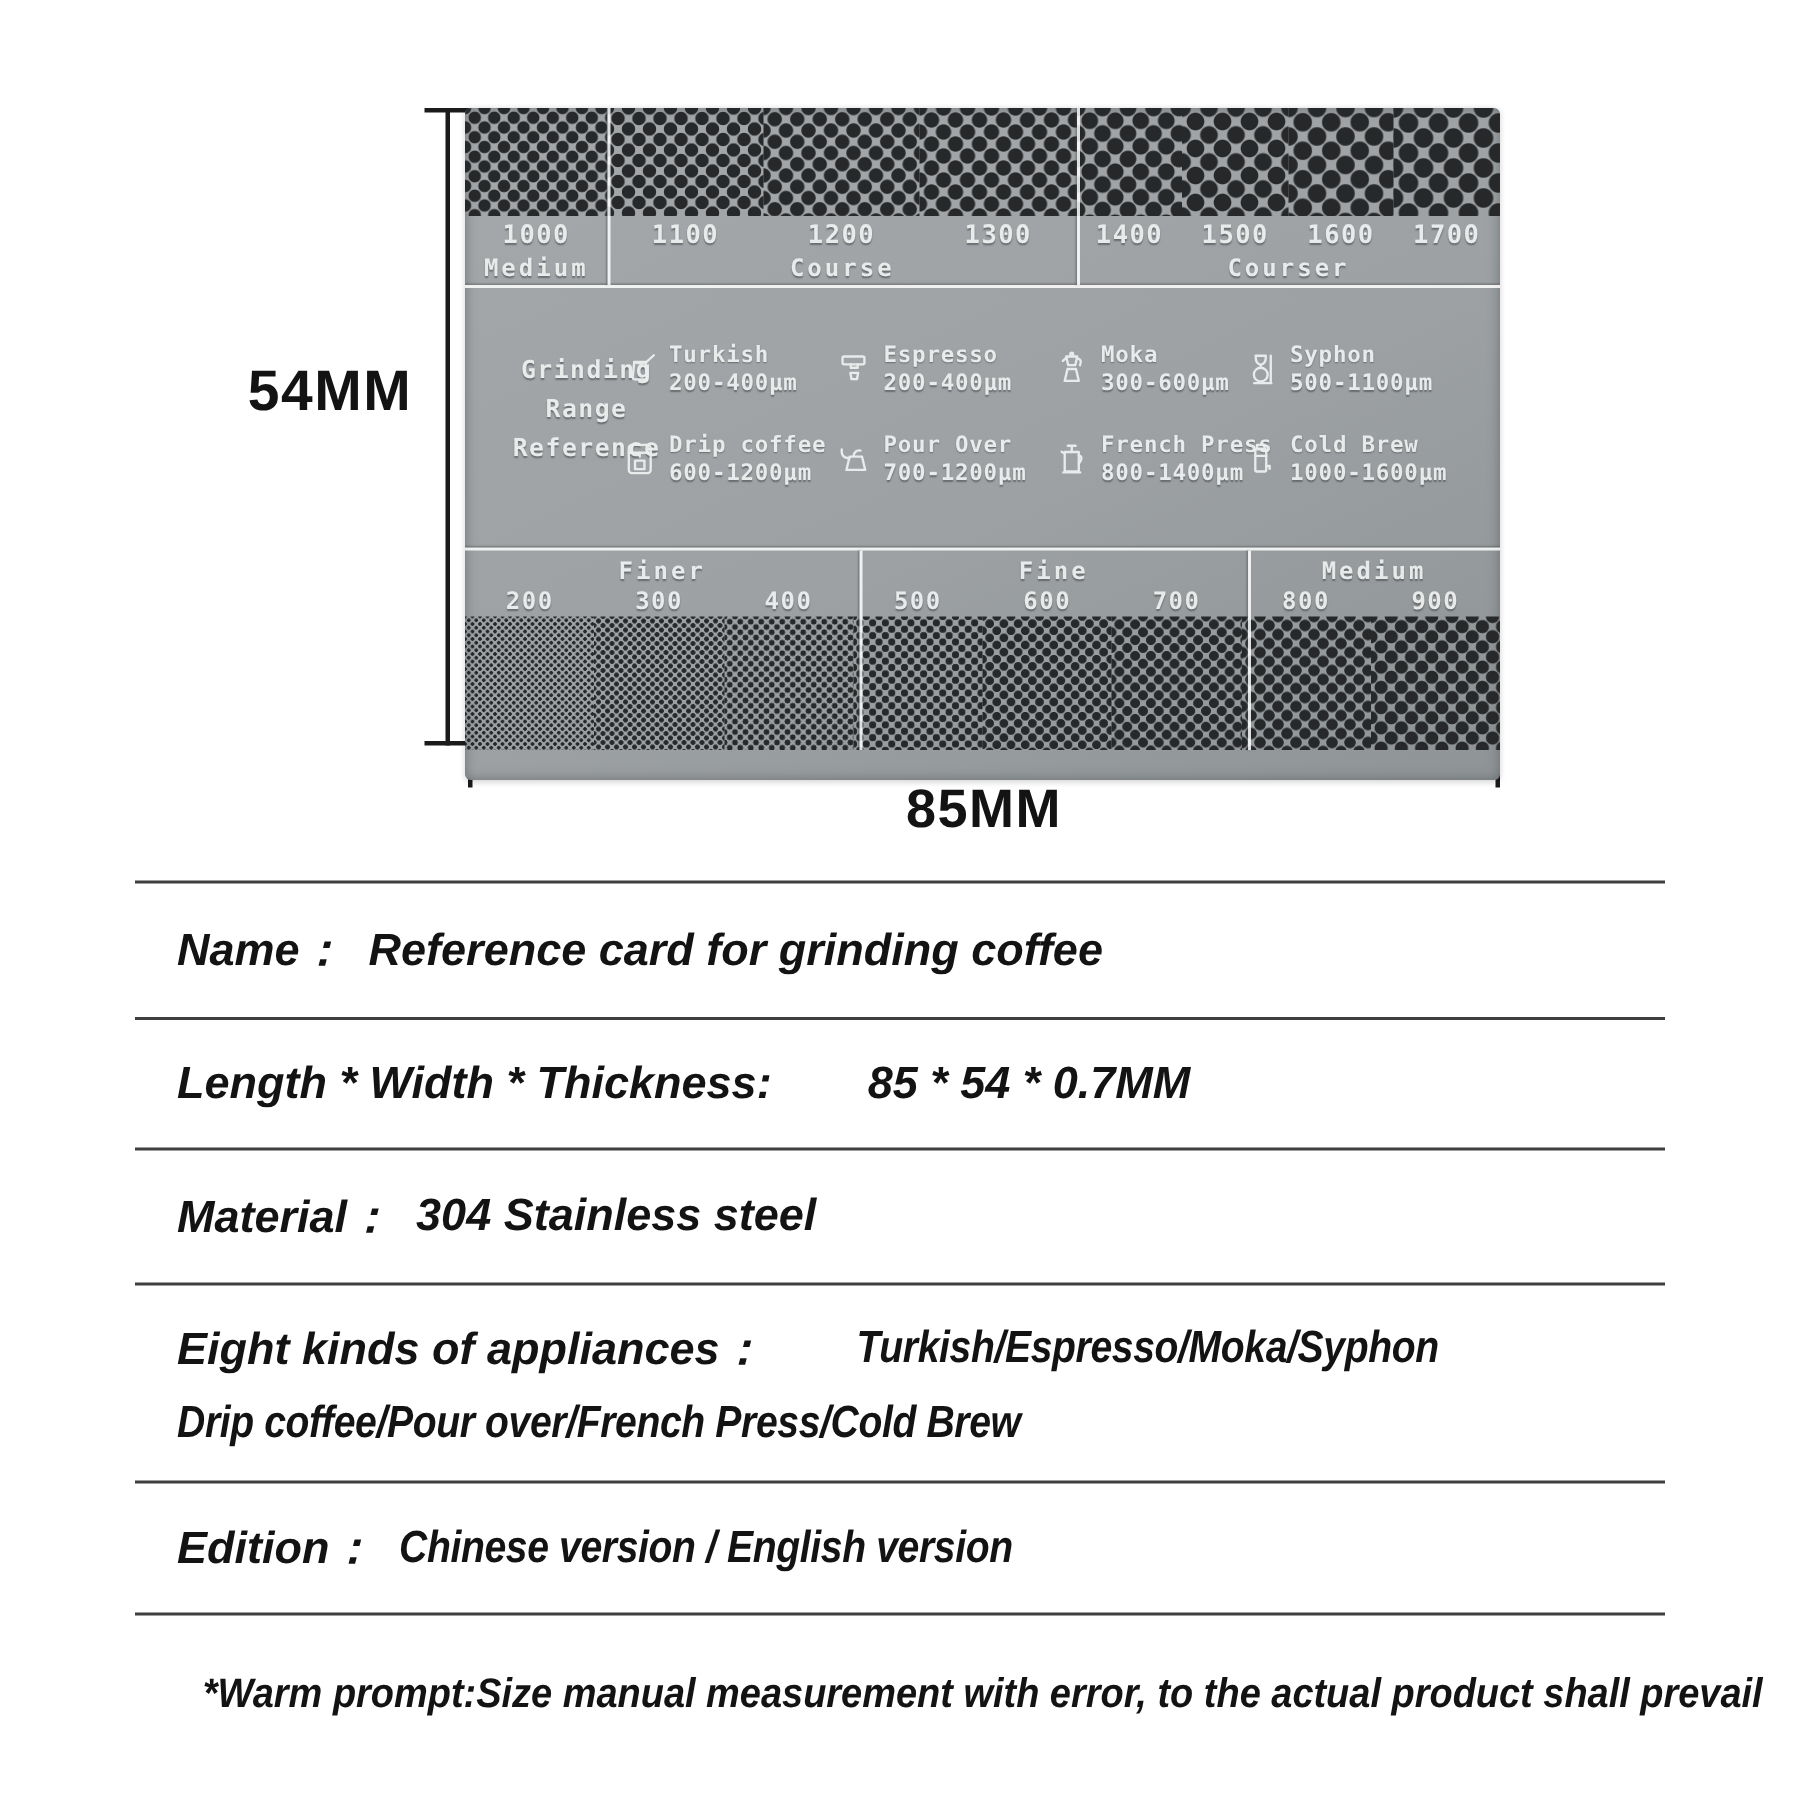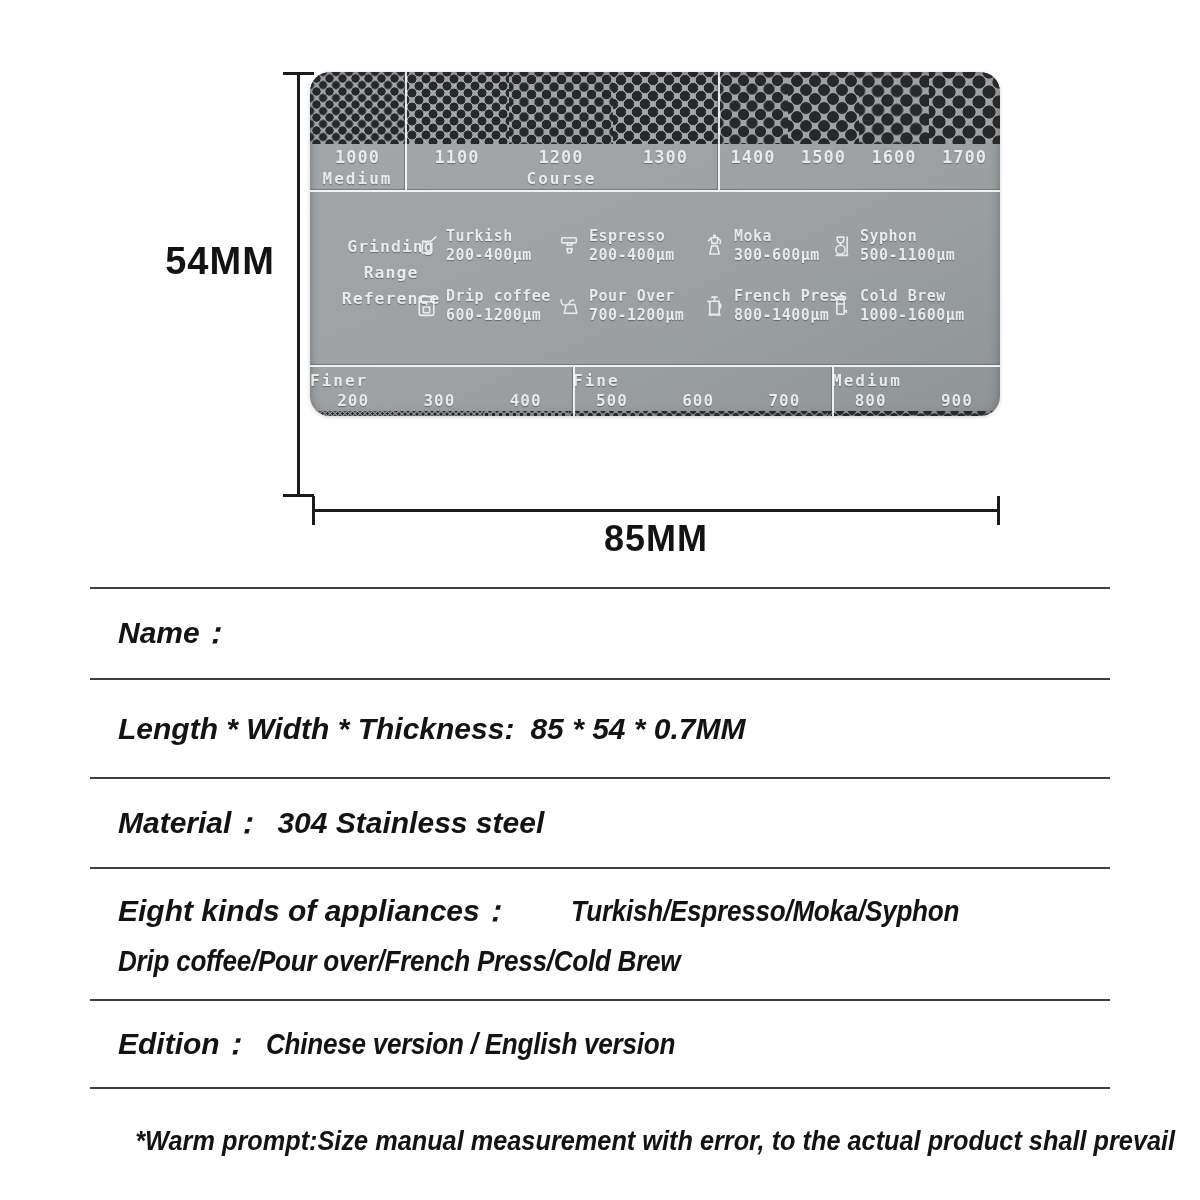--- a/index.html
+++ b/index.html
@@ -11,23 +11,23 @@
     --table_line_color:#3f3f3f;
     --text_color:#131313;
   }
   *{box-sizing:border-box;}
   html,body{margin:0;padding:0;}
   body{width:1200px;height:1200px;background:#ffffff;font-family:"Liberation Sans",sans-serif;position:relative;overflow:hidden;}
 
   
   .figure{position:absolute;inset:0;}
   .card{
-    position:absolute;left:310px;top:72px;width:690px;height:344px;
+    position:absolute;left:310px;top:72px;width:690px;height:448px;
     background:linear-gradient(155deg,var(--card_gray) 0%,#9da1a3 55%,var(--card_gray_dark) 100%);
-    border-radius:20px;overflow:hidden;
+    border-radius:4px;overflow:hidden;
     box-shadow:inset 0 0 8px rgba(70,75,78,.55), 0 1px 4px rgba(0,0,0,.18);
   }
   .eng{
     font-family:"DejaVu Sans Mono",monospace;font-weight:700;
     color:var(--engraving_color);opacity:.95;
     text-shadow:0 1px 1px rgba(45,50,53,.5);
   }
   .band{position:relative;}
   .row-flex{display:flex;width:100%;}
   .dc{
@@ -55,39 +55,39 @@
 
   .mid-section{height:173px;position:relative;}
   .side-label{position:absolute;left:6px;top:42px;width:112px;text-align:center;font-size:16.5px;line-height:26px;letter-spacing:1px;margin-left:19px;}
   .app-grid{position:absolute;left:104px;right:16px;top:28px;display:grid;grid-template-columns:143px 145px 126px auto;row-gap:8px;}
   .app{display:flex;align-items:center;gap:7px;height:52px;}
   .app svg{flex:0 0 auto;stroke:var(--engraving_color);opacity:.95;}
   .app-text{font-size:15px;line-height:19px;letter-spacing:0.5px;white-space:nowrap;}
 
   .bottom-section{height:133px;position:relative;}
   .bot-groups{height:23px;align-items:flex-end;}
-  .bgroup{text-align:left;font-size:16px;letter-spacing:2px;}
+  .bgroup{text-align:center;font-size:16px;letter-spacing:2px;}
   .bot-nums{height:21px;align-items:center;}
   .bnum{flex:1;text-align:center;font-size:16px;letter-spacing:1px;}
   .bot-dots{height:89px;}
   .bot-dots > div{flex:1;}
 
   
   .dim-v-line{position:absolute;left:297px;top:72px;width:3px;height:425px;background:var(--dim_color);}
   .cap-h{position:absolute;left:283px;width:31px;height:3px;background:var(--dim_color);}
   .dim-h-line{position:absolute;left:312px;top:509px;width:688px;height:3px;background:var(--dim_color);}
   .cap-v{position:absolute;top:496px;width:3px;height:29px;background:var(--dim_color);}
   .height-label{position:absolute;left:150px;top:240px;width:140px;text-align:center;font-size:38px;font-weight:700;color:var(--text_color);letter-spacing:1px;}
   .width-label{position:absolute;left:312px;top:518px;width:688px;text-align:center;font-size:36px;font-weight:700;color:var(--text_color);letter-spacing:1px;}
 
   
   .spec{position:absolute;left:90px;top:587px;width:1020px;color:var(--text_color);font-style:italic;}
   .spec-row{border-top:2px solid var(--table_line_color);display:flex;align-items:center;padding-left:28px;font-weight:700;font-size:30px;}
   .spec-row .val{margin-left:16px;}
-  .r1{height:91px;} .r2{height:99px;} .r3{height:90px;}
+  .r1{height:91px;} .r2{height:87px;gap:48px;} .r3{height:90px;}
   .r4{height:132px;flex-direction:column;align-items:flex-start;justify-content:center;gap:12px;}
   .r5{height:90px;border-bottom:2px solid var(--table_line_color);}
   .r4 .line{display:flex;align-items:center;gap:45px;}
   .cond{display:inline-block;transform:scaleX(.87);transform-origin:0 50%;white-space:nowrap;letter-spacing:-0.3px;}
   .spec-footer{padding-top:36px;font-weight:700;font-size:27.5px;}
   .cond-c{display:inline-block;transform:scaleX(.92);transform-origin:50% 50%;white-space:nowrap;}
 </style>
 </head>
 <body>
 
@@ -122,20 +122,21 @@
         <div class="tnum" style="width:104px">1200</div>
         <div class="tnum" style="width:105px">1300</div>
         <div class="tnum" style="width:70px">1400</div>
         <div class="tnum" style="width:71px">1500</div>
         <div class="tnum" style="width:70px">1600</div>
         <div class="tnum" style="width:71px">1700</div>
       </div>
       <div class="row-flex top-groups eng">
         <div class="tgroup" style="width:95px">Medium</div>
         <div class="tgroup" style="width:313px">Course</div>
+        <div class="tgroup" style="width:282px">Courser</div>
       </div>
       <div class="vdiv" style="left:95px"></div>
       <div class="vdiv" style="left:408px"></div>
     </div>
 
     <div class="hdiv"></div>
 
     <div class="band mid-section">
       <div class="side-label eng">
         <div>Grinding</div>
@@ -282,20 +283,21 @@
       <div class="vdiv" style="left:263px"></div>
       <div class="vdiv" style="left:522px"></div>
     </div>
 
   </div>
 </div>
 
 <div class="spec">
   <div class="spec-row r1">
     <span>Name：</span>
+    <span class="val">Reference card for grinding coffee</span>
   </div>
   <div class="spec-row r2">
     <span>Length * Width * Thickness:</span>
     <span class="val">85 * 54 * 0.7MM</span>
   </div>
   <div class="spec-row r3">
     <span>Material：</span>
     <span class="val">304 Stainless steel</span>
   </div>
   <div class="spec-row r4">

